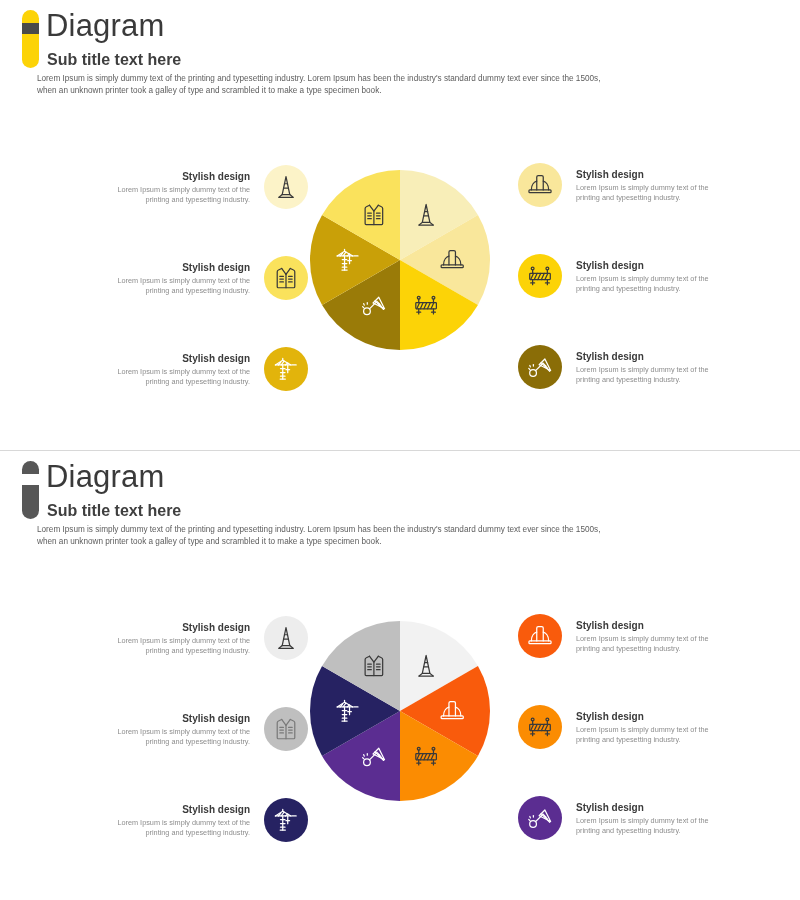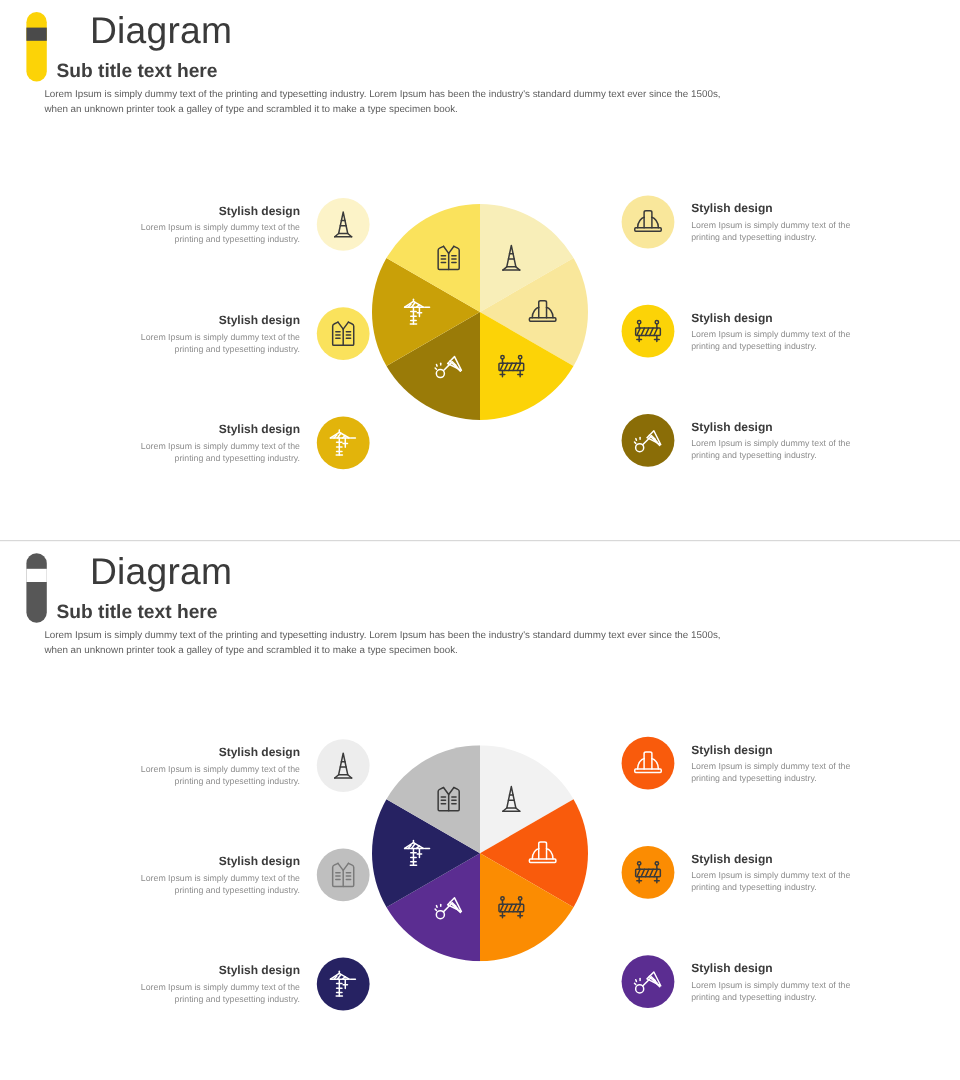--- a/index.html
+++ b/index.html
@@ -29,21 +29,21 @@
   .logo .band{
     position:absolute;left:0;top:13px;width:100%;height:11px;
     background:#4a4a4a;
   }
   .logo.grey{background:#575757;}
   .logo.grey .band{background:#ffffff;}
 
   .title{
     position:absolute;left:46px;top:6px;
     font-size:31px;font-weight:400;color:#3a3a3a;
-    letter-spacing:.2px;line-height:40px;margin-left:29px;
+    letter-spacing:.2px;line-height:40px;
   }
   .subtitle{
     position:absolute;left:47px;top:50px;
     font-size:16px;font-weight:700;color:#3f3f3f;
     line-height:20px;
   }
   .bodytext{
     position:absolute;left:37px;top:73px;width:700px;
     font-size:8.2px;line-height:11.5px;color:#5d5d5d;
   }

